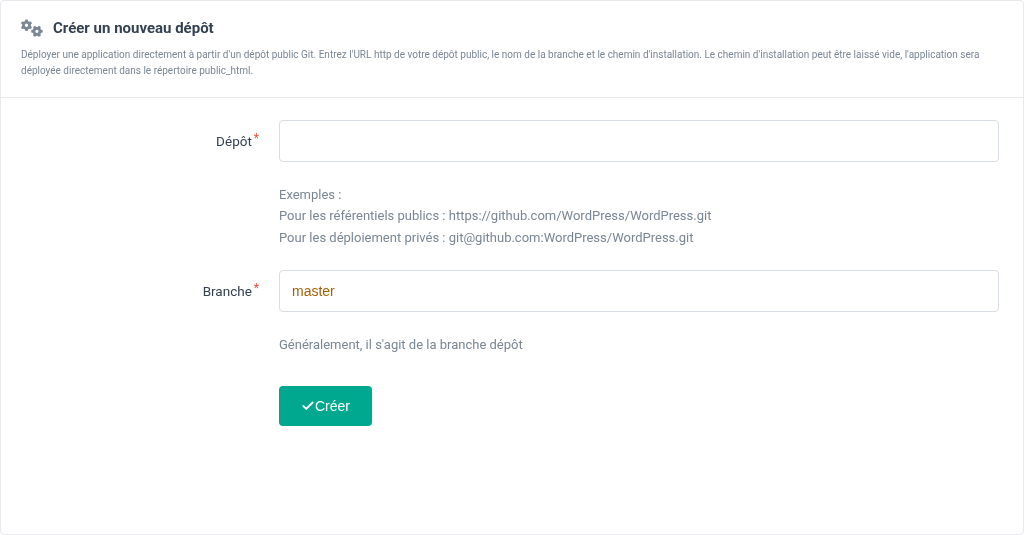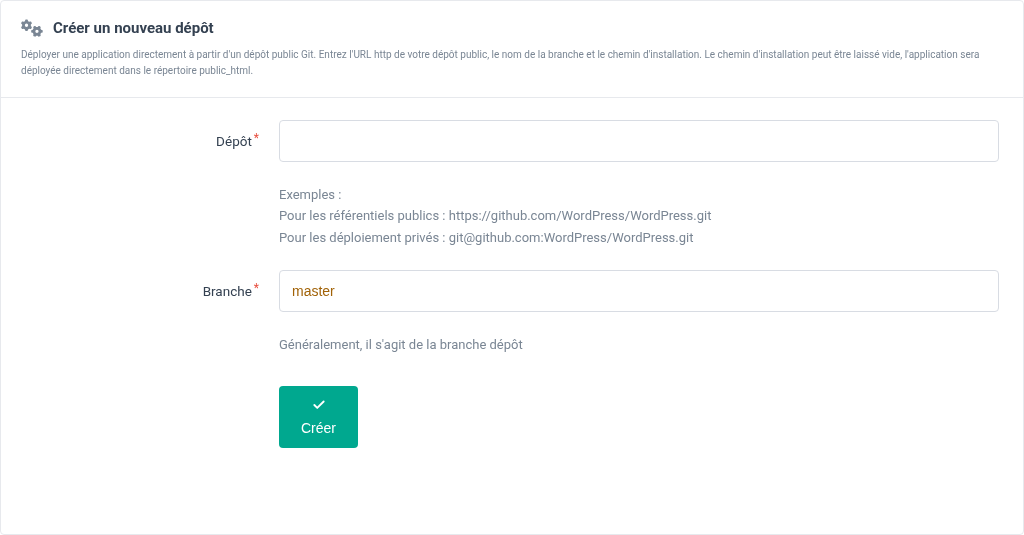--- a/index.html
+++ b/index.html
@@ -99,22 +99,21 @@
       background: #00a88f;
       border: none;
       border-radius: 4px;
       color: #fff;
       font-size: 14px;
       font-weight: 500;
       padding: 12px 22px;
       cursor: pointer;
       display: inline-flex;
       align-items: center;
-      gap: 8px;
-      flex-direction: column;
+      gap: 0;
     }
     .check-icon {
       display: inline-flex;
       align-items: center;
     }
   </style>
 </head>
 <body>
 
 <div class="header-section">

